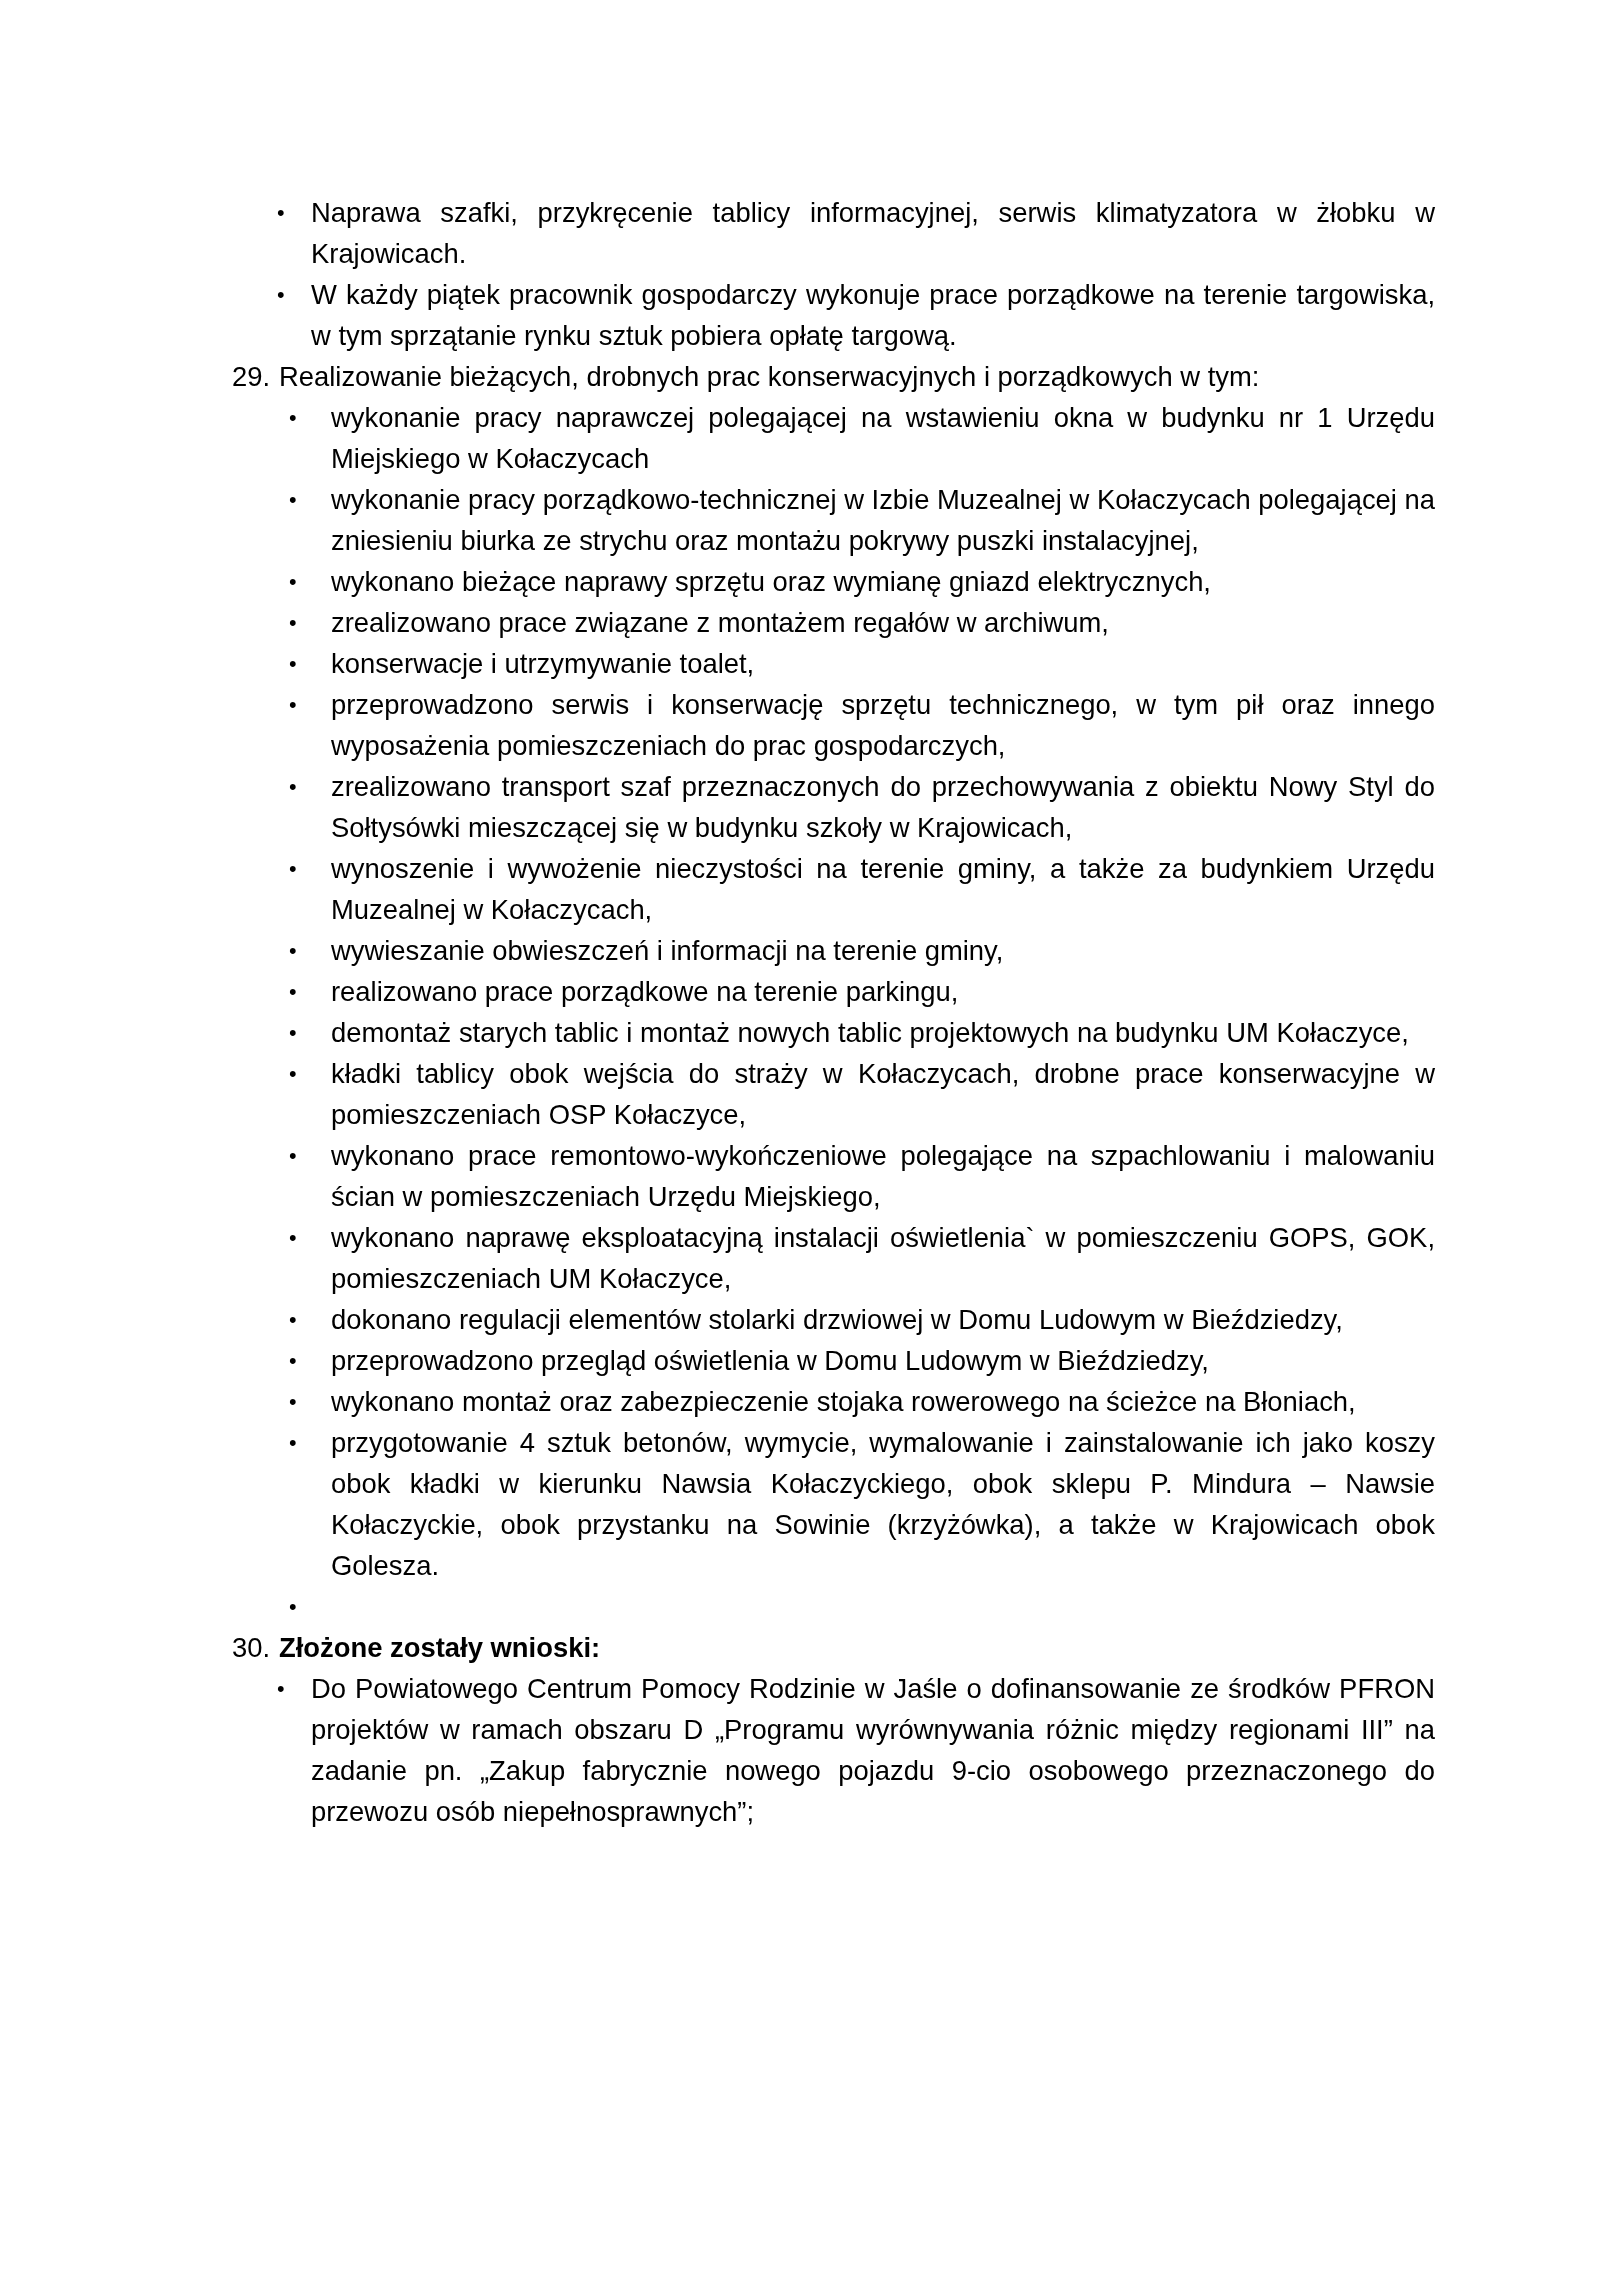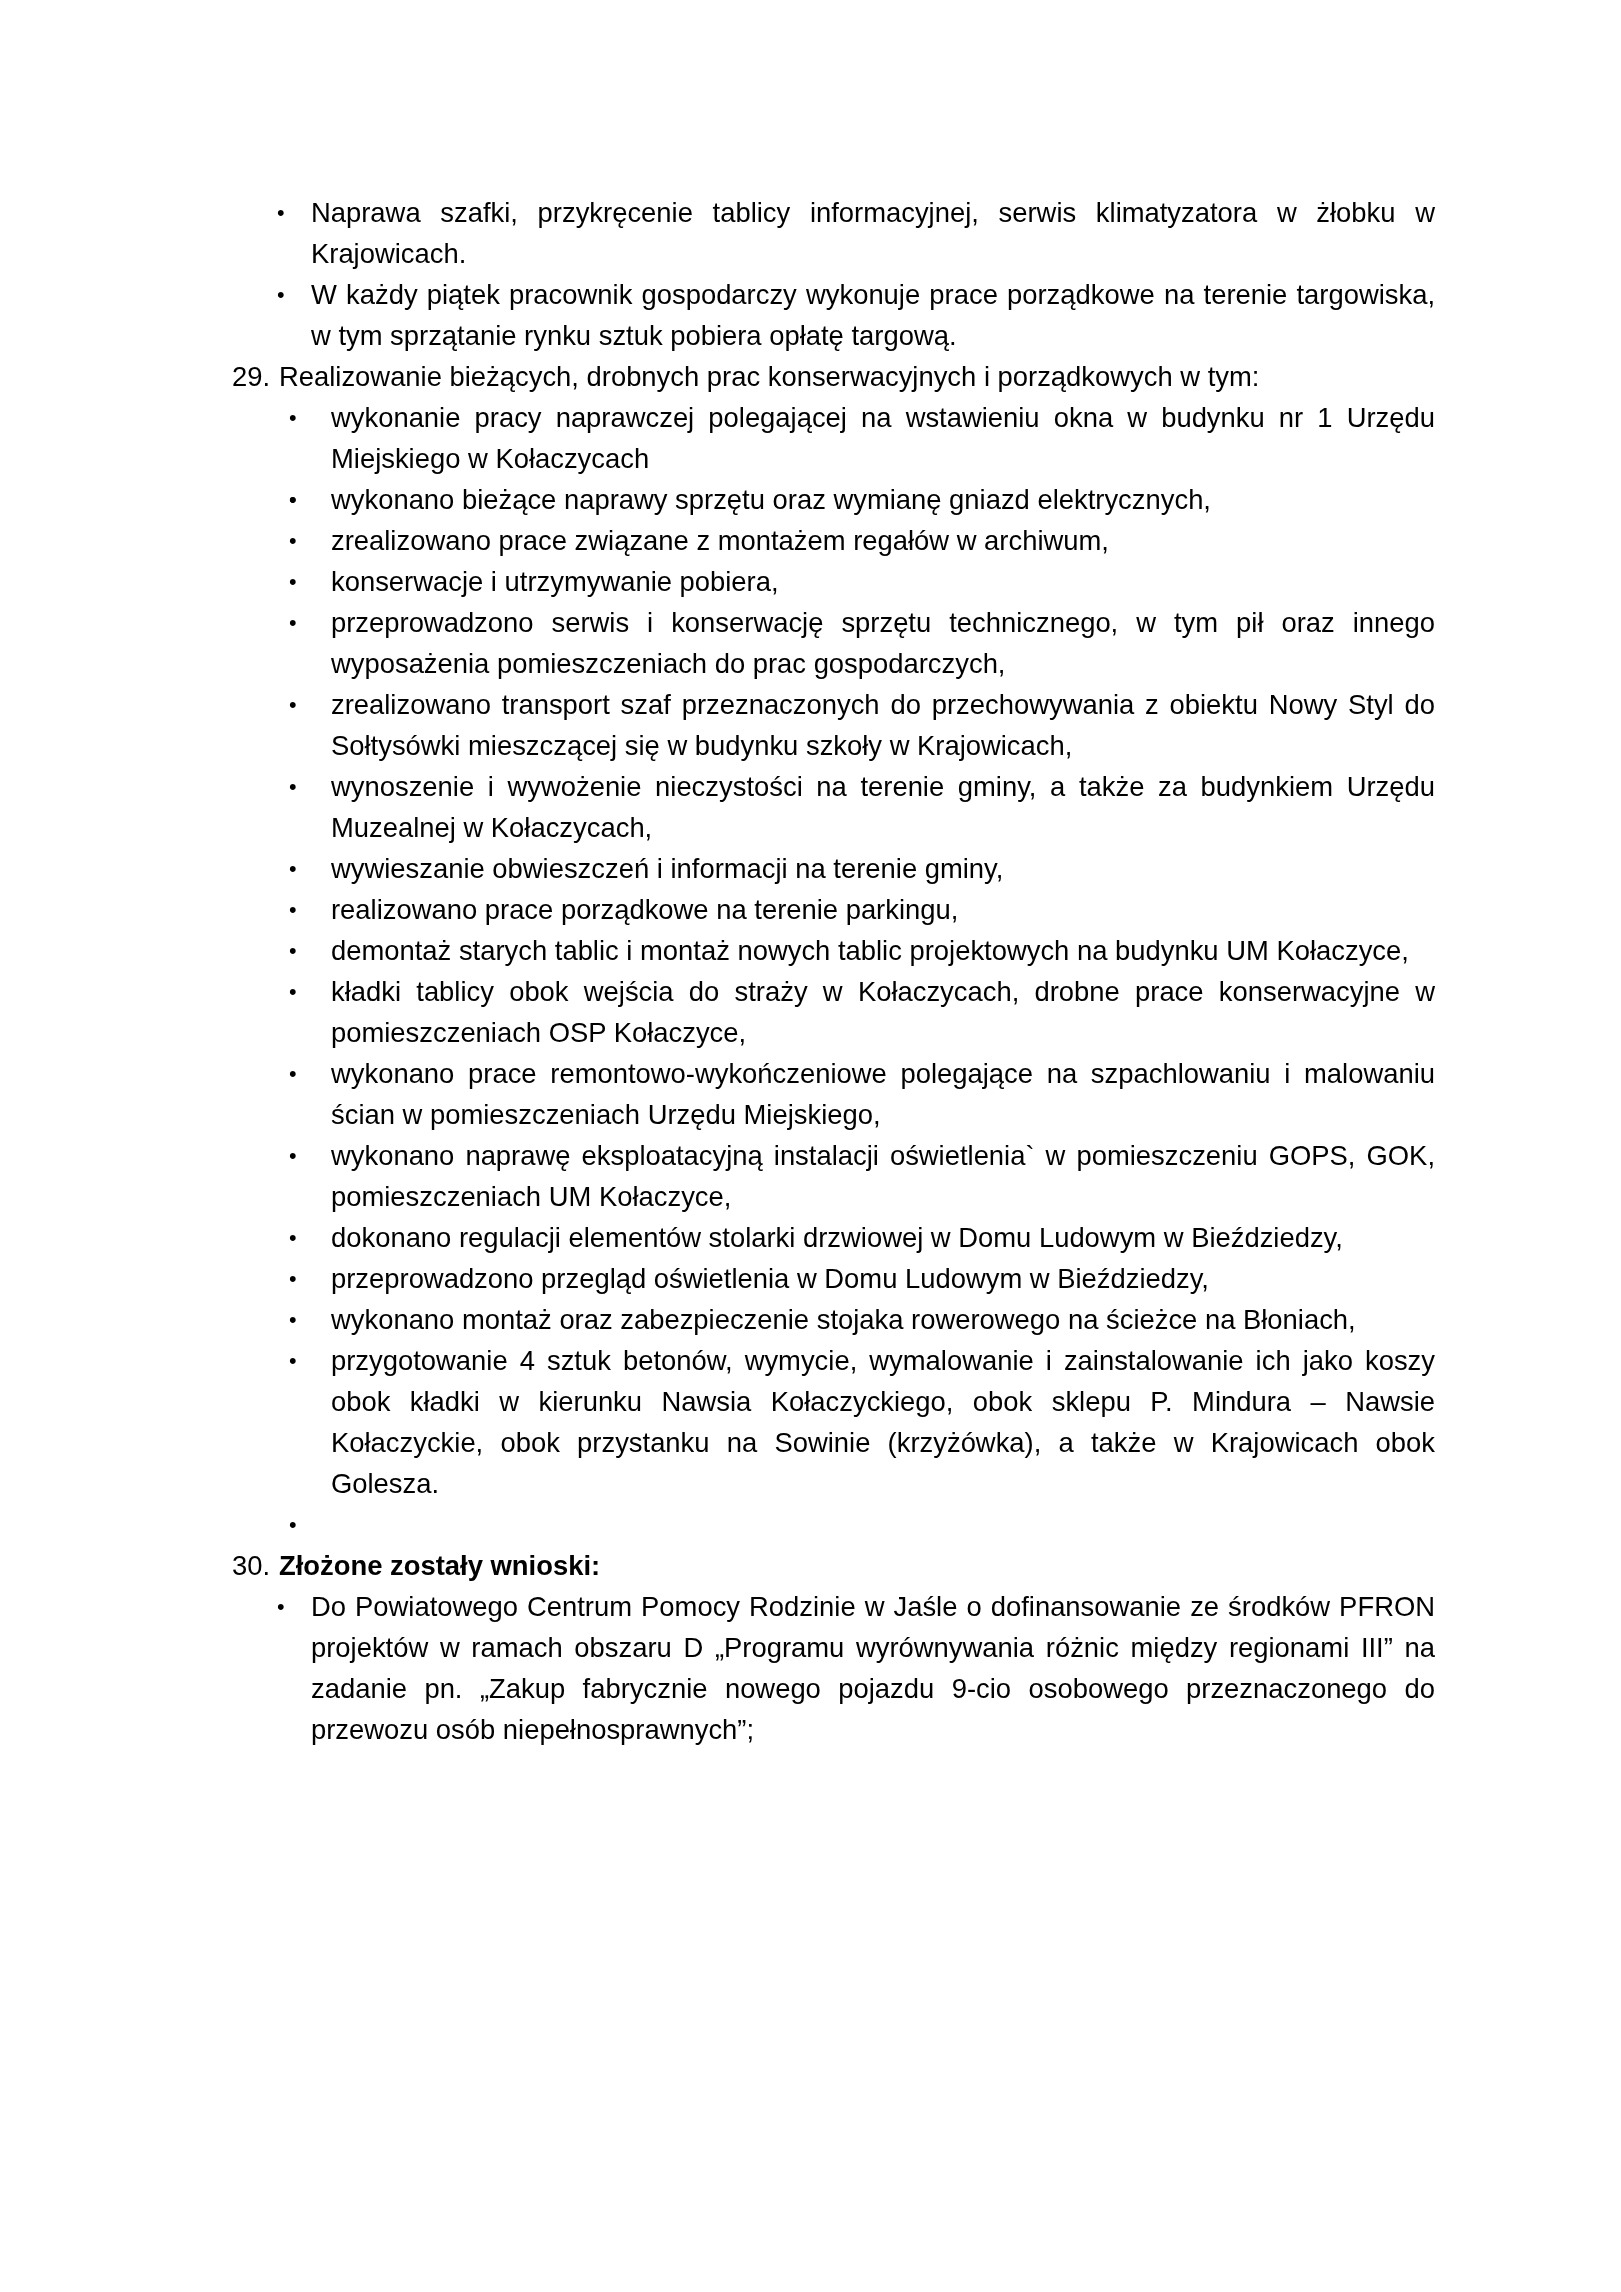--- a/index.html
+++ b/index.html
@@ -60,24 +60,24 @@
       </li>
     </ul>
 
     <div class="num-item para">
       <span class="num">29.</span>
       <span>Realizowanie bieżących, drobnych prac konserwacyjnych i porządkowych w tym:</span>
     </div>
 
     <ul>
       <li class="bl2 para"><span class="dot">•</span><span>wykonanie pracy naprawczej polegającej na wstawieniu okna w budynku nr 1 Urzędu Miejskiego w Kołaczycach</span></li>
-      <li class="bl2 para"><span class="dot">•</span></li>
+      <li class="bl2 para"><span class="dot">•</span><span>wykonanie pracy porządkowo-technicznej w Izbie Muzealnej w Kołaczycach polegającej na zniesieniu biurka ze strychu oraz montażu pokrywy puszki instalacyjnej,</span></li>
       <li class="bl2 para"><span class="dot">•</span><span>wykonano bieżące naprawy sprzętu oraz wymianę gniazd elektrycznych,</span></li>
       <li class="bl2 para"><span class="dot">•</span><span>zrealizowano prace związane z montażem regałów w archiwum,</span></li>
-      <li class="bl2 para"><span class="dot">•</span><span>konserwacje i utrzymywanie pobiera,</span></li>
+      <li class="bl2 para"><span class="dot">•</span><span>konserwacje i utrzymywanie toalet,</span></li>
       <li class="bl2 para"><span class="dot">•</span><span>przeprowadzono serwis i konserwację sprzętu technicznego, w tym pił oraz innego wyposażenia pomieszczeniach do prac gospodarczych,</span></li>
       <li class="bl2 para"><span class="dot">•</span><span>zrealizowano transport szaf przeznaczonych do przechowywania z obiektu Nowy Styl do Sołtysówki mieszczącej się w budynku szkoły w Krajowicach,</span></li>
       <li class="bl2 para"><span class="dot">•</span><span>wynoszenie i wywożenie nieczystości na terenie gminy, a także za budynkiem Urzędu Muzealnej w Kołaczycach,</span></li>
       <li class="bl2 para"><span class="dot">•</span><span>wywieszanie obwieszczeń i informacji na terenie gminy,</span></li>
       <li class="bl2 para"><span class="dot">•</span><span>realizowano prace porządkowe na terenie parkingu,</span></li>
       <li class="bl2 para"><span class="dot">•</span><span>demontaż starych tablic i montaż nowych tablic projektowych na budynku UM Kołaczyce,</span></li>
       <li class="bl2 para"><span class="dot">•</span><span>kładki tablicy obok wejścia do straży w Kołaczycach, drobne prace konserwacyjne w pomieszczeniach OSP Kołaczyce,</span></li>
       <li class="bl2 para"><span class="dot">•</span><span>wykonano prace remontowo-wykończeniowe polegające na szpachlowaniu i malowaniu ścian w pomieszczeniach Urzędu Miejskiego,</span></li>
       <li class="bl2 para"><span class="dot">•</span><span>wykonano naprawę eksploatacyjną instalacji oświetlenia` w pomieszczeniu GOPS, GOK, pomieszczeniach UM Kołaczyce,</span></li>
       <li class="bl2 para"><span class="dot">•</span><span>dokonano regulacji elementów stolarki drzwiowej w Domu Ludowym w Bieździedzy,</span></li>

